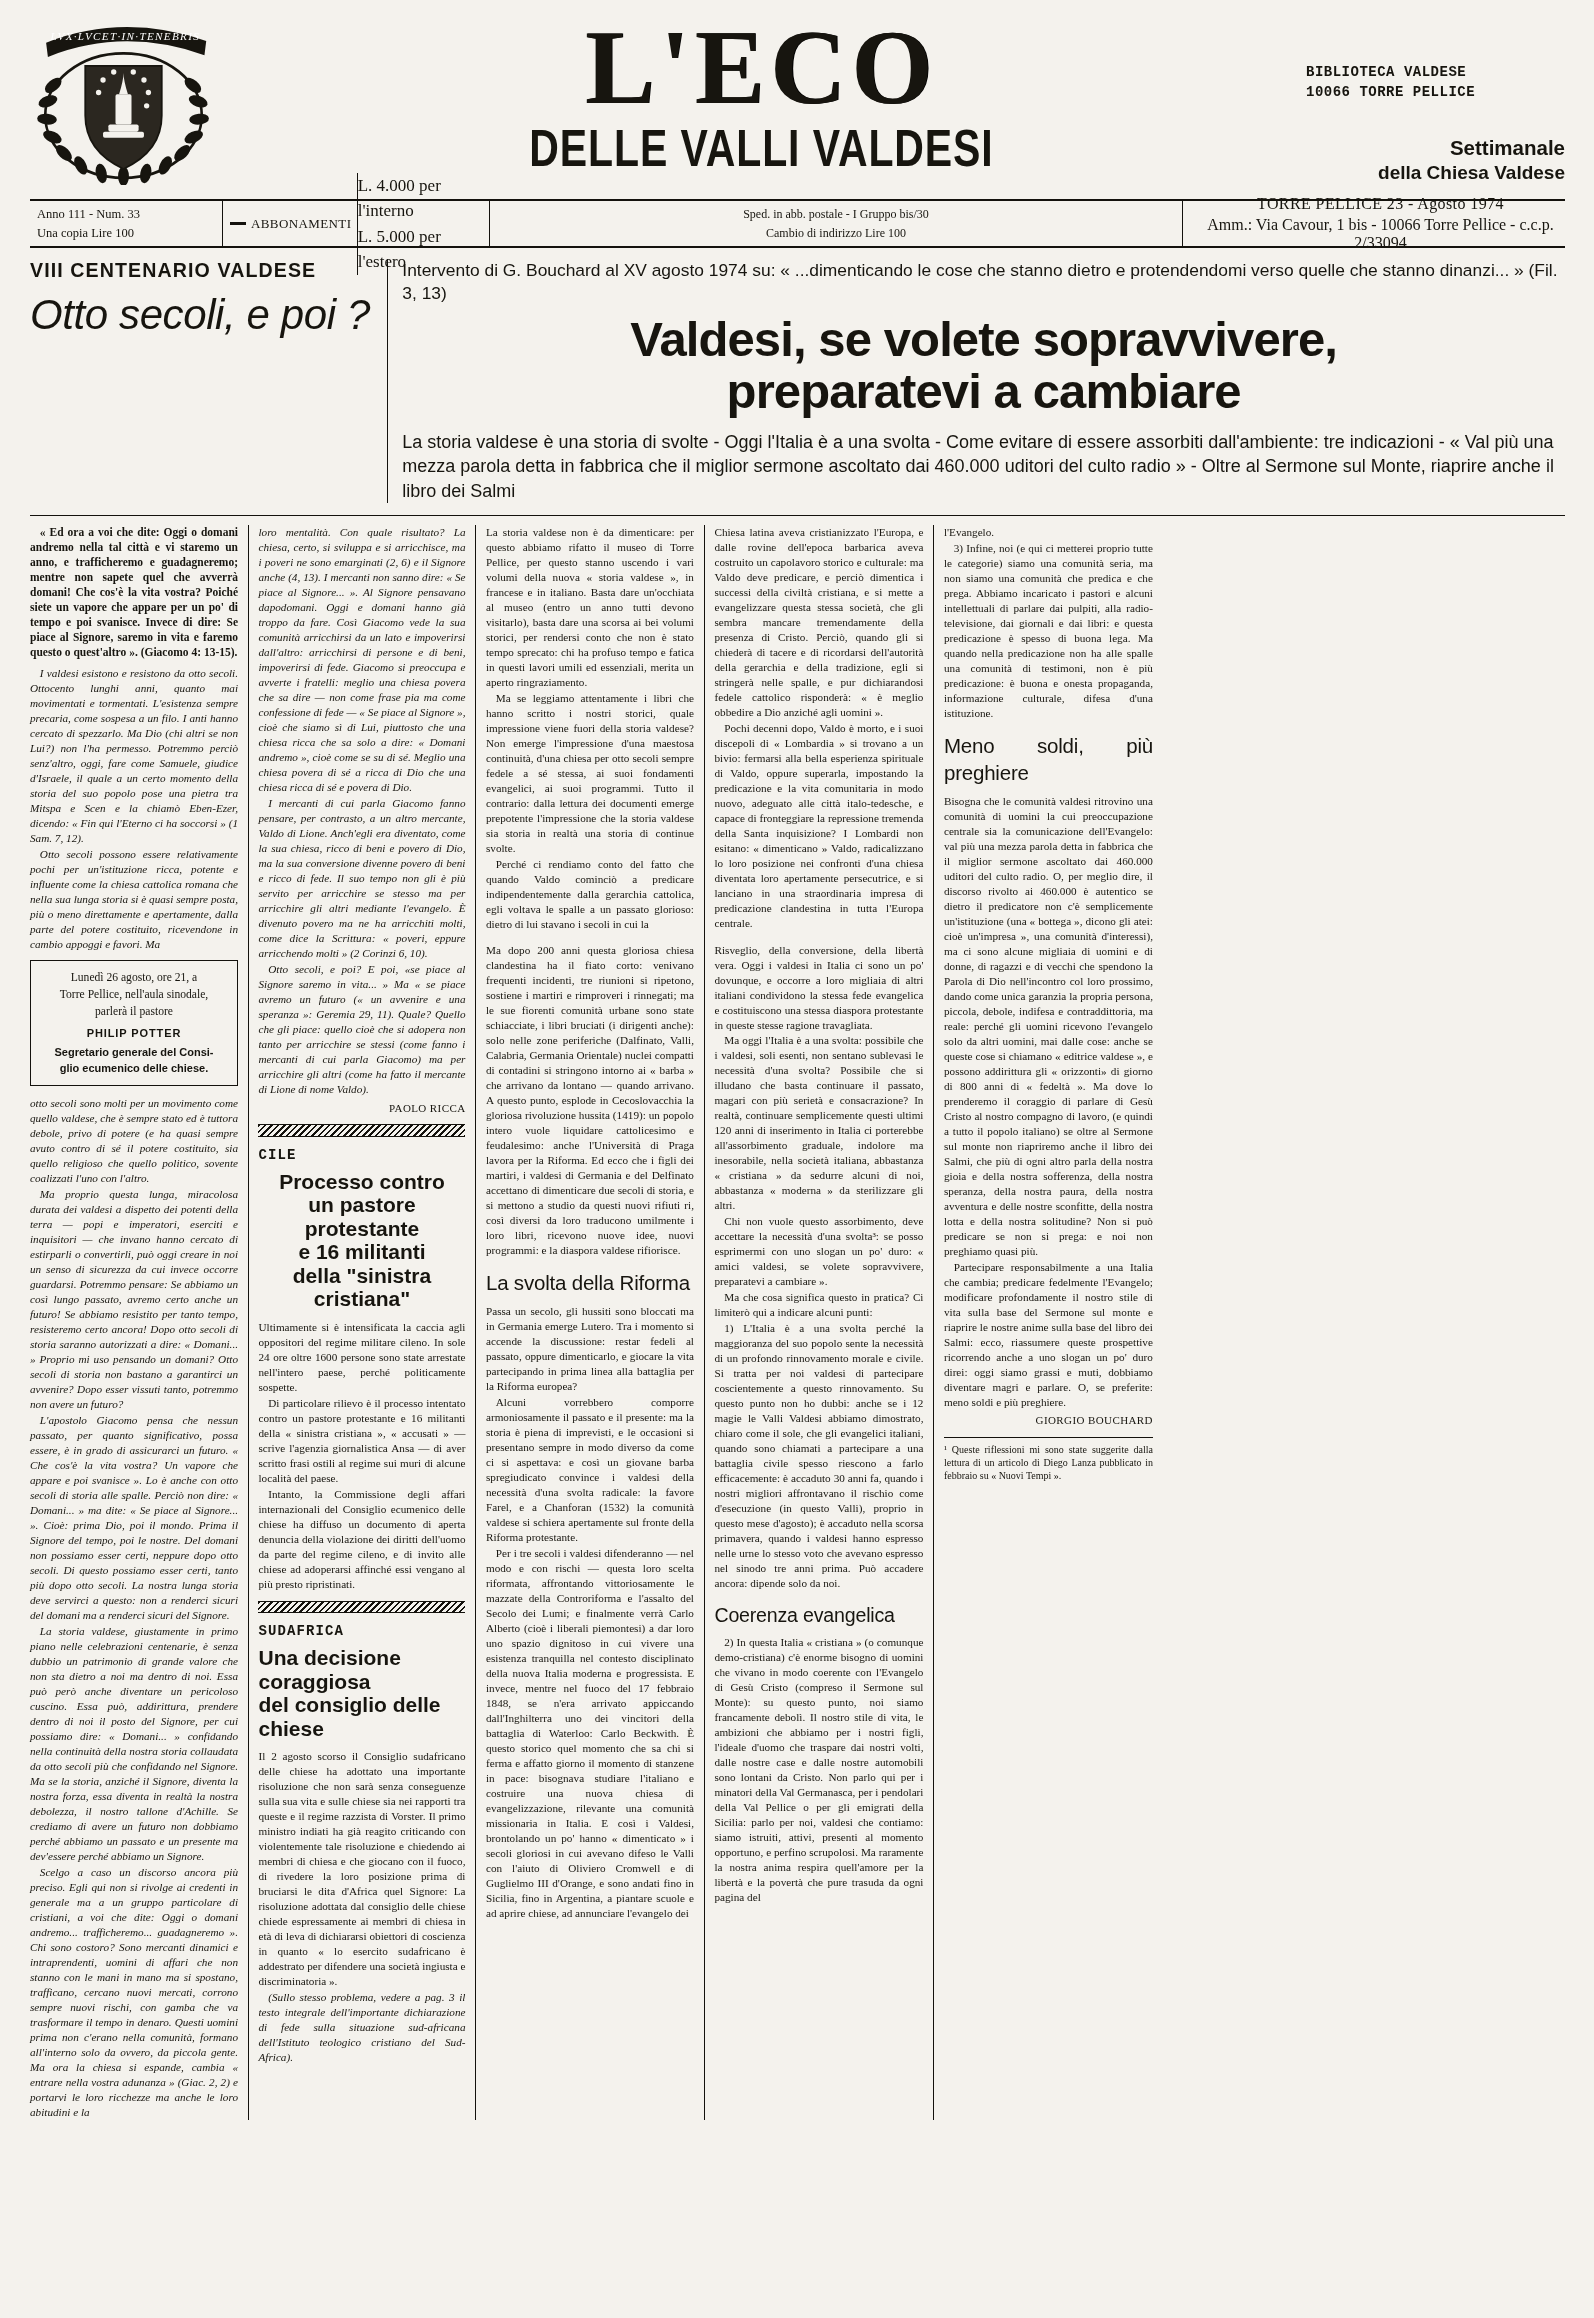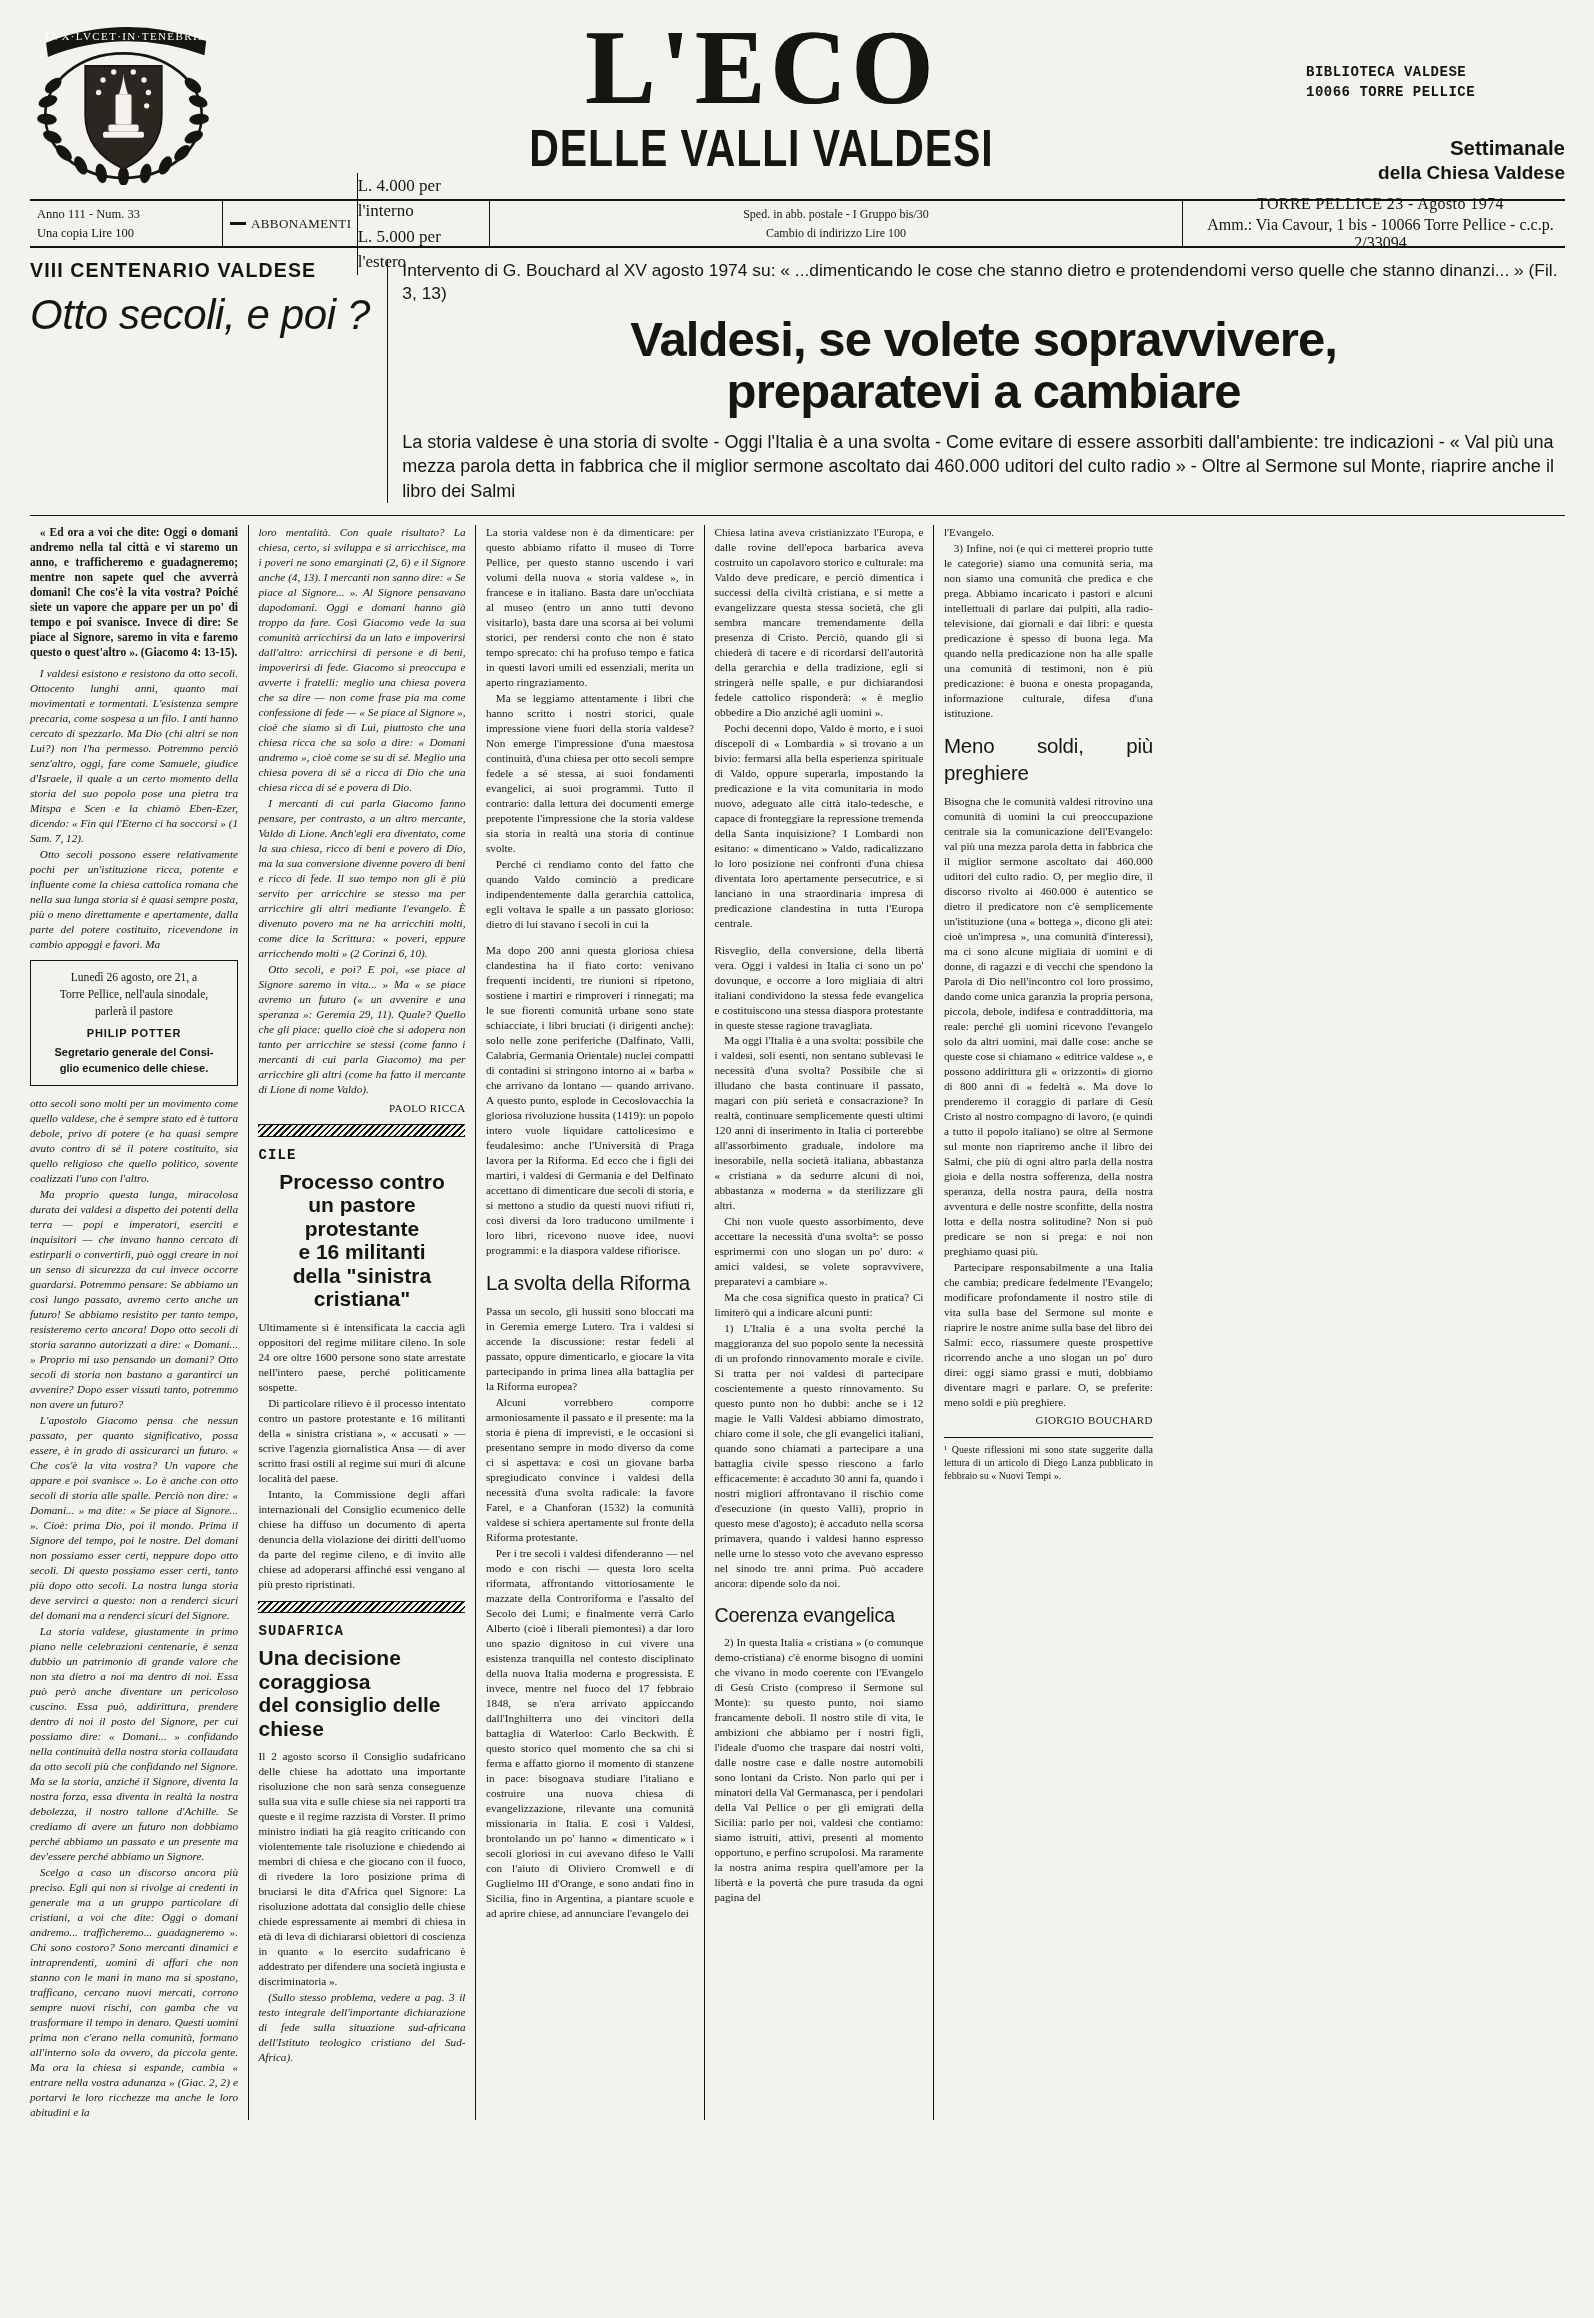--- a/index.html
+++ b/index.html
@@ -12,21 +12,21 @@
   }
   .page {
     position:relative;
     width:1595px; height:2319px;
     background:#f4f2ed;
     padding:16px 30px 9px 30px;
   }
 
   
   .masthead { display:flex; align-items:flex-start; height:178px; }
-  .crest { width:187px; flex:0 0 187px; position:relative; }
+  .crest { width:187px; flex:0 0 187px; position:relative;font-style:italic; }
   .crest svg { display:block; }
   .title-block { flex:1 1 auto; text-align:center; padding-top:3.6px; }
   .eco {
     font-family:"Liberation Serif", serif;
     font-weight:bold;
     font-size:105px;
     letter-spacing:5.3px;
     line-height:0.92;
     margin:0;
     text-shadow:0.9px 0 0 #000;
@@ -359,21 +359,21 @@
 
     <div class="colsep"></div>
 
     <div class="col c3">
       <p class="noind">La storia valdese non è da dimenticare: per questo abbiamo rifatto il museo di Torre Pellice, per questo stanno uscendo i vari volumi della nuova « storia valdese », in francese e in italiano. Basta dare un'occhiata al museo (entro un anno tutti devono visitarlo), basta dare una scorsa ai bei volumi storici, per rendersi conto che non è stato tempo sprecato: chi ha profuso tempo e fatica in questi lavori umili ed essenziali, merita un aperto ringraziamento.</p>
       <p>Ma se leggiamo attentamente i libri che hanno scritto i nostri storici, quale impressione viene fuori della storia valdese? Non emerge l'impressione d'una maestosa continuità, d'una chiesa per otto secoli sempre fedele a sé stessa, ai suoi fondamenti evangelici, ai suoi programmi. Tutto il contrario: dalla lettura dei documenti emerge prepotente l'impressione che la storia valdese sia storia in realtà una storia di continue svolte.</p>
       <p>Perché ci rendiamo conto del fatto che quando Valdo cominciò a predicare indipendentemente dalla gerarchia cattolica, egli voltava le spalle a un passato glorioso: dietro di lui stavano i secoli in cui la</p>
       <div style="height:10.7px"></div>
       <p class="noind">Ma dopo 200 anni questa gloriosa chiesa clandestina ha il fiato corto: venivano frequenti incidenti, tre riunioni si ripetono, sostiene i martiri e rimproveri i rinnegati; ma le sue fiorenti comunità urbane sono state schiacciate, i libri bruciati (i dirigenti anche): solo nelle zone periferiche (Dalfinato, Valli, Calabria, Germania Orientale) nuclei compatti di contadini si stringono intorno ai « barba » che arrivano da lontano — quando arrivano. A questo punto, esplode in Cecoslovacchia la gloriosa rivoluzione hussita (1419): un popolo intero vuole liquidare cattolicesimo e feudalesimo: anche l'Università di Praga lavora per la Riforma. Ed ecco che i figli dei martiri, i valdesi di Germania e del Delfinato accettano di dimenticare due secoli di storia, e si mettono a studio da questi nuovi rifiuti ri, così diversi da loro traducono umilmente i loro libri, ricevono nuove idee, nuovi programmi: e la diaspora valdese rifiorisce.</p>
       <div class="midhead">La svolta della Riforma</div>
-      <p class="noind">Passa un secolo, gli hussiti sono bloccati ma in Geremia emerge Lutero. Tra i valdesi si accende la discussione: restar fedeli al passato, oppure dimenticarlo, e giocare la vita partecipando in prima linea alla battaglia per la Riforma europea?</p>
+      <p class="noind">Passa un secolo, gli hussiti sono bloccati ma in Germania emerge Lutero. Tra i momento si accende la discussione: restar fedeli al passato, oppure dimenticarlo, e giocare la vita partecipando in prima linea alla battaglia per la Riforma europea?</p>
       <p>Alcuni vorrebbero comporre armoniosamente il passato e il presente: ma la storia è piena di imprevisti, e le occasioni si presentano sempre in modo diverso da come ci si aspettava: e così un giovane barba spregiudicato convince i valdesi della necessità d'una svolta radicale: la favore Farel, e a Chanforan (1532) la comunità valdese si schiera apertamente sul fronte della Riforma protestante.</p>
       <p>Per i tre secoli i valdesi difenderanno — nel modo e con rischi — questa loro scelta riformata, affrontando vittoriosamente le mazzate della Controriforma e l'assalto del Secolo dei Lumi; e finalmente verrà Carlo Alberto (cioè i liberali piemontesi) a dar loro uno spazio dignitoso in cui vivere una esistenza tranquilla nel contesto disciplinato della nuova Italia moderna e progressista. E invece, mentre nel fuoco del 17 febbraio 1848, se n'era arrivato appiccando dall'Inghilterra uno dei vincitori della battaglia di Waterloo: Carlo Beckwith. È questo storico quel momento che sa chi si ferma e affatto giorno il momento di stanzene in pace: bisognava studiare l'italiano e costruire una nuova chiesa di evangelizzazione, rilevante una comunità missionaria in Italia. E così i Valdesi, brontolando un po' hanno « dimenticato » i secoli gloriosi in cui avevano difeso le Valli con l'aiuto di Oliviero Cromwell e di Guglielmo III d'Orange, e sono andati fino in Sicilia, fino in Argentina, a piantare scuole e ad aprire chiese, ad annunciare l'evangelo dei</p>
     </div>
 
     <div class="colsep"></div>
 
     <div class="col c4">
       <p class="noind">Chiesa latina aveva cristianizzato l'Europa, e dalle rovine dell'epoca barbarica aveva costruito un capolavoro storico e culturale: ma Valdo deve predicare, e perciò dimentica i successi della civiltà cristiana, e si mette a evangelizzare questa stessa società, che gli sembra mancare tremendamente della presenza di Cristo. Perciò, quando gli si chiederà di tacere e di ricordarsi dell'autorità della gerarchia e della tradizione, egli si stringerà nelle spalle, e pur dichiarandosi fedele cattolico risponderà: « è meglio obbedire a Dio anziché agli uomini ».</p>
       <p>Pochi decenni dopo, Valdo è morto, e i suoi discepoli di « Lombardia » si trovano a un bivio: fermarsi alla bella esperienza spirituale di Valdo, oppure superarla, impostando la predicazione e la vita comunitaria in modo nuovo, adeguato alle città italo-tedesche, e capace di fronteggiare la repressione tremenda della Santa inquisizione? I Lombardi non esitano: « dimenticano » Valdo, radicalizzano lo loro posizione nei confronti d'una chiesa diventata loro apertamente persecutrice, e si lanciano in una straordinaria impresa di predicazione clandestina in tutta l'Europa centrale.</p>
       <div style="height:10.7px"></div>

